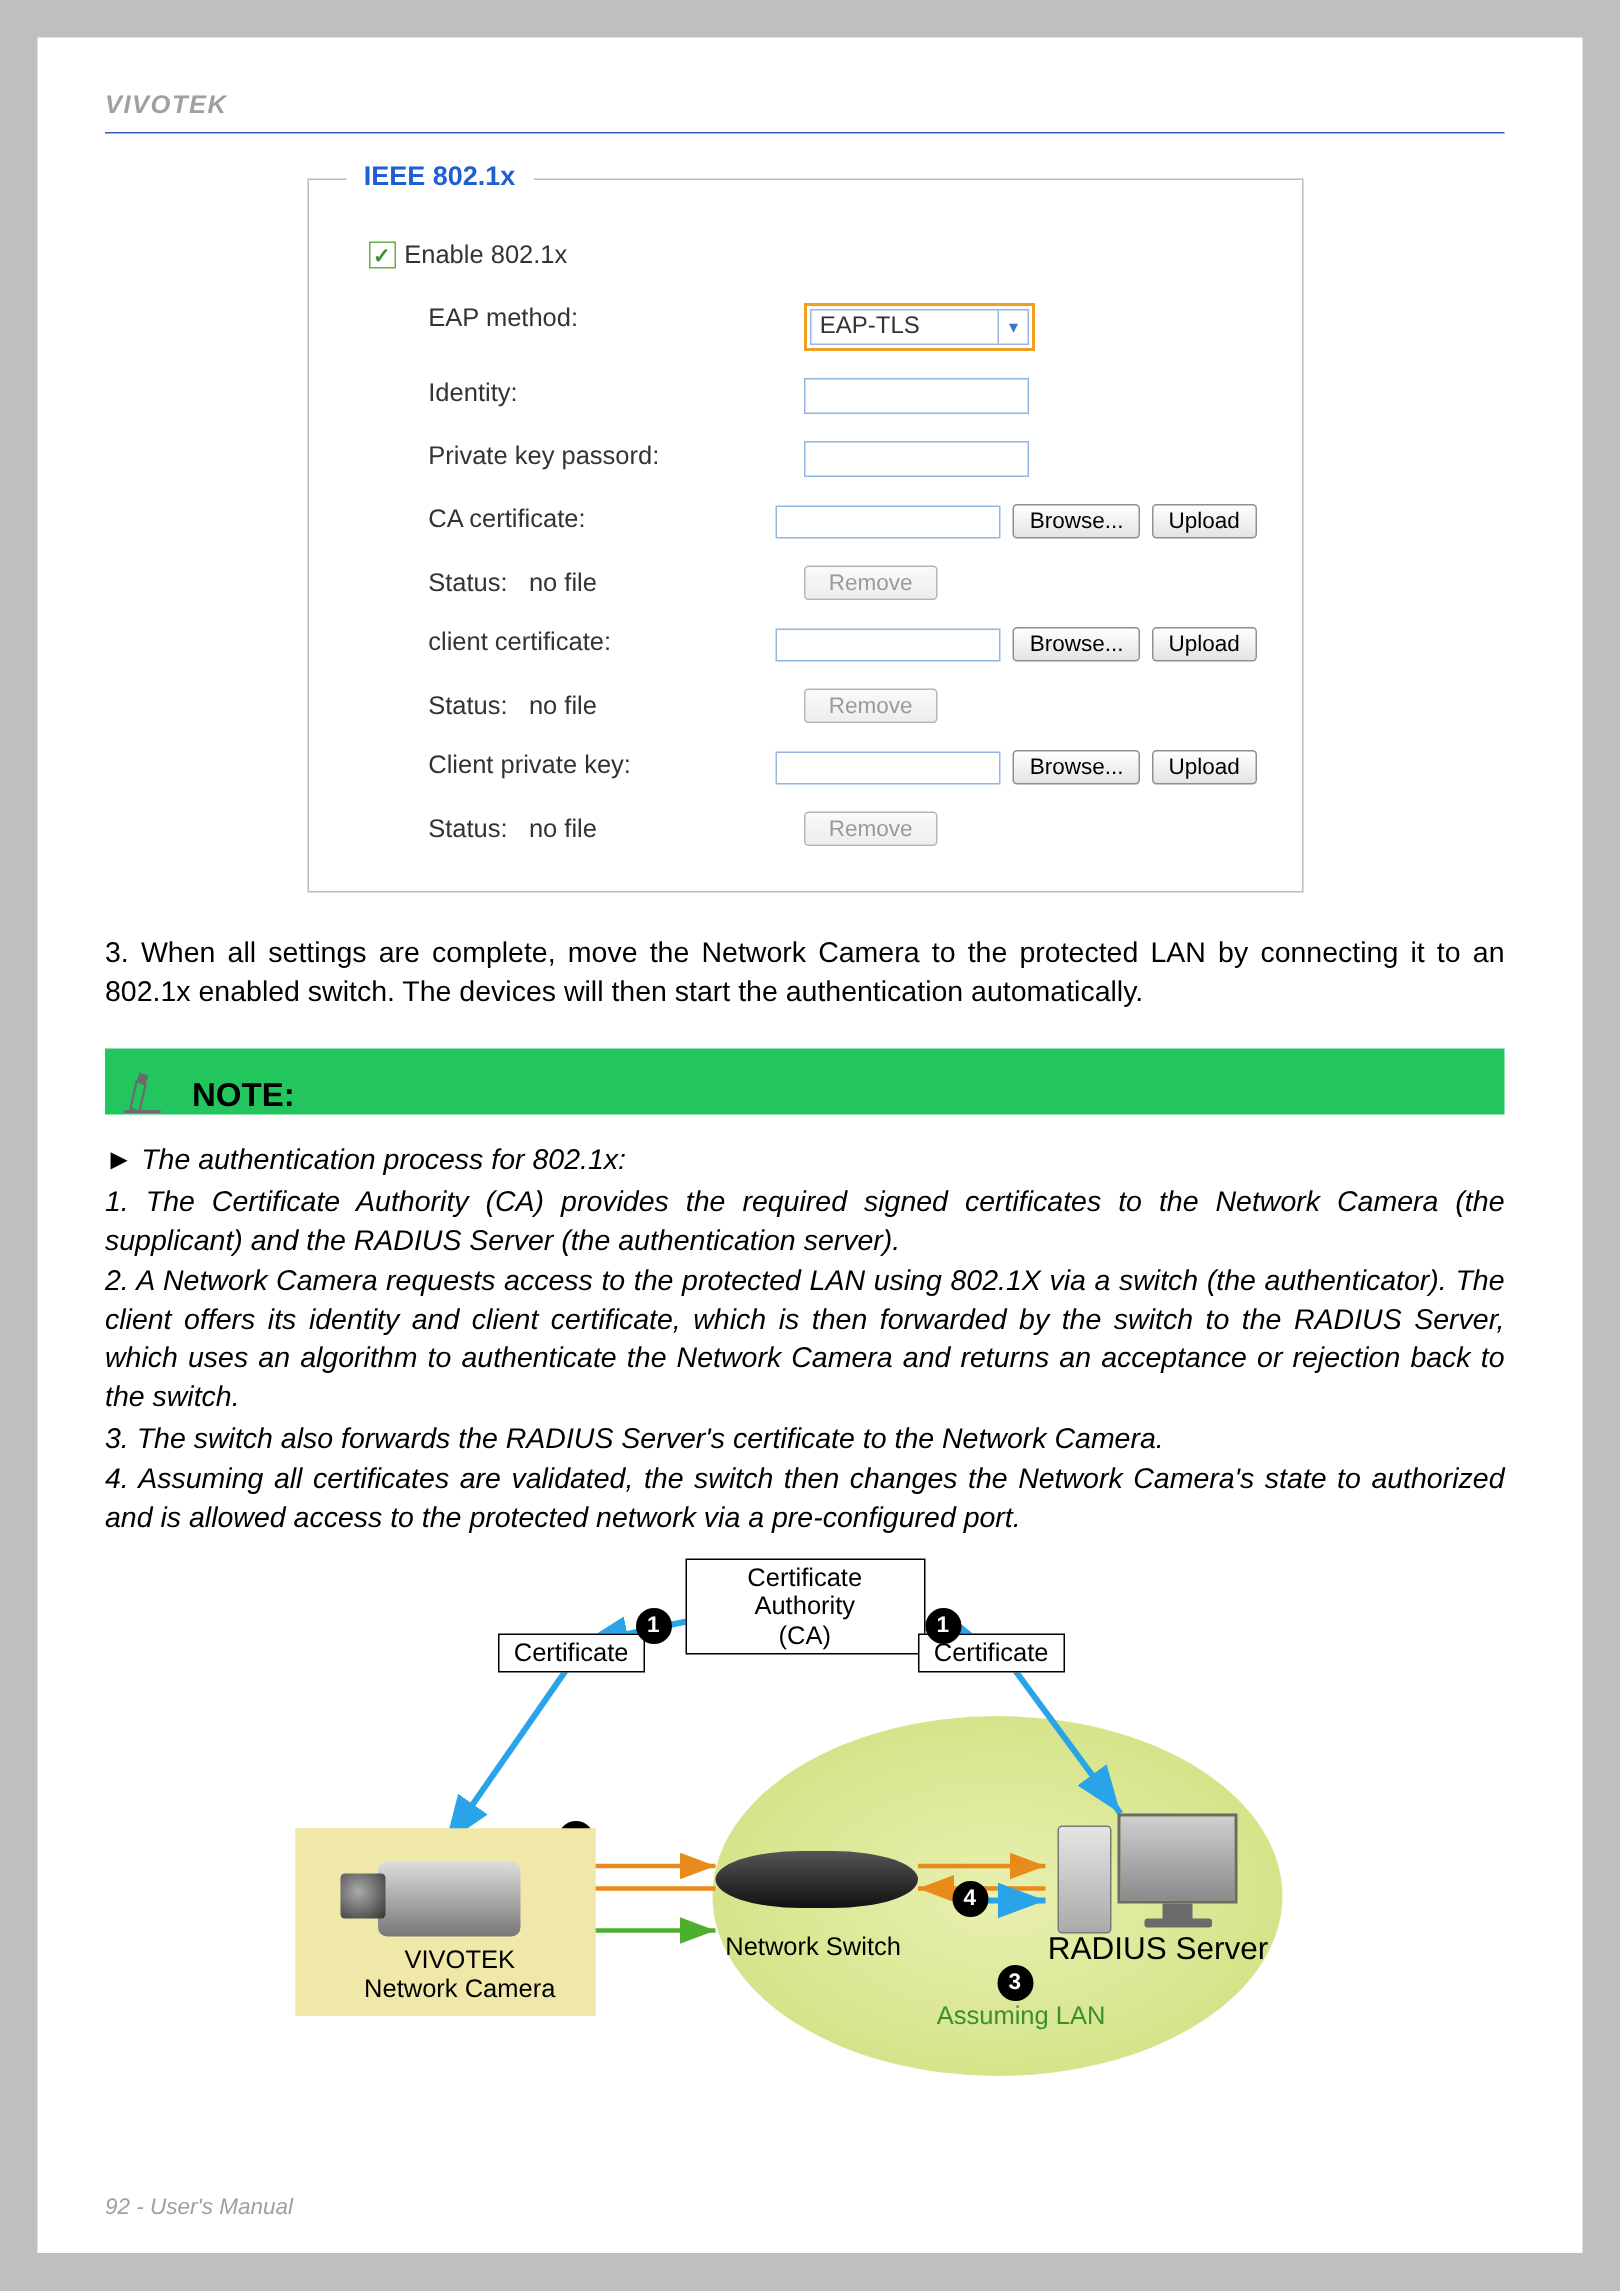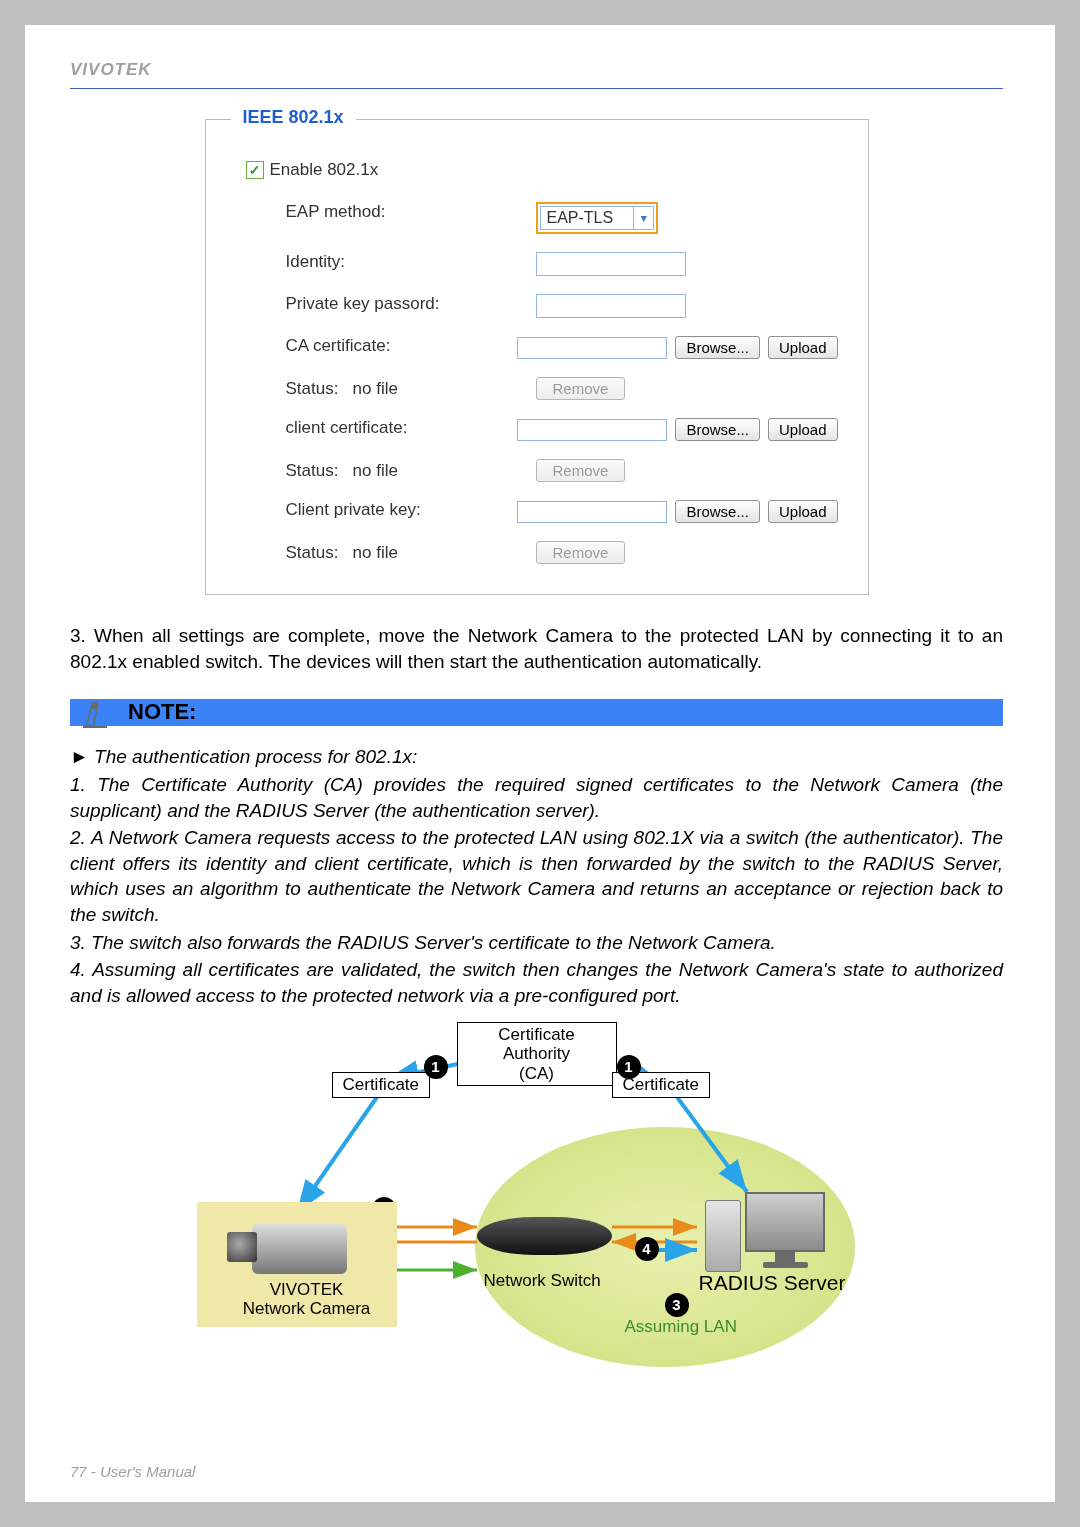--- a/index.html
+++ b/index.html
@@ -85,20 +85,21 @@
     padding: 2px;
     display: inline-flex;
   }
   .select-box {
     background: #fff;
     border: 1px solid #94b6e0;
     font-size: 16px;
     display: flex;
     align-items: center;
     height: 24px;
+    gap: 32px;
   }
   .select-text { padding: 0 20px 0 6px; }
   .select-chevron {
     border-left: 1px solid #94b6e0;
     width: 20px;
     height: 100%;
     display: flex;
     align-items: center;
     justify-content: center;
     color: #3a76c4;
@@ -144,24 +145,24 @@
     align-items: center;
   }
   .status-label { width: 250px; }
   .body-text {
     text-align: justify;
     font-size: 19px;
     line-height: 1.35;
     margin: 0 0 25px 0;
   }
   .note-bar {
-    background: #3b82f6;
-    height: 27px;
-    display: flex;
-    align-items: flex-start;
+    background: #22c55e;
+    height: 44px;
+    display: flex;
+    align-items: flex-end;
     padding: 0 12px;
     gap: 20px;
     margin-bottom: 18px;
   }
   .note-icon {
     width: 26px;
     height: 30px;
     display: flex;
     align-items: flex-end;
     color: #6b6b6b;
@@ -497,14 +498,14 @@
       <div class="tower"></div>
       <div class="monitor"></div>
       <div class="monitor-stand"></div>
       <div class="monitor-base"></div>
     </div>
     <div class="server-label">RADIUS Server</div>
 
     <div class="plan-label">Assuming LAN</div>
   </div>
 
-  <div class="footer">77 - User's Manual</div>
+  <div class="footer">92 - User's Manual</div>
 </div>
 
 </body></html>

